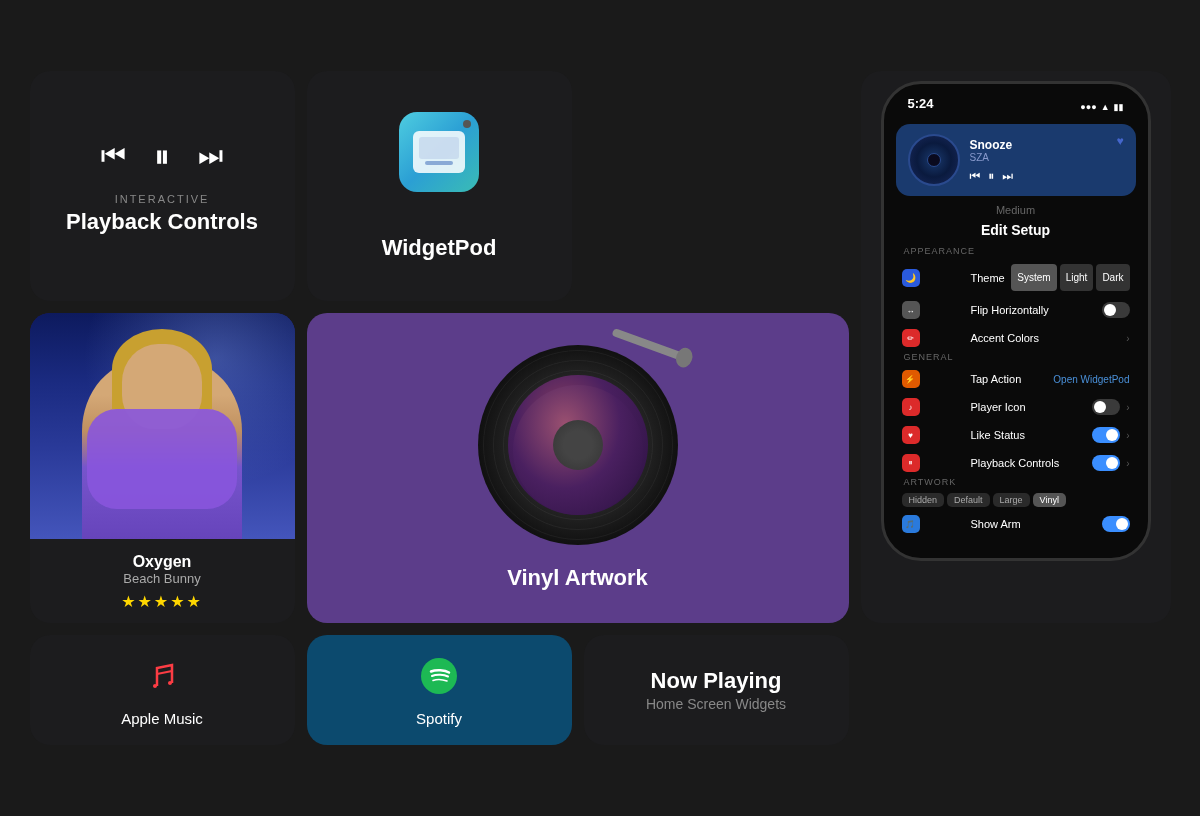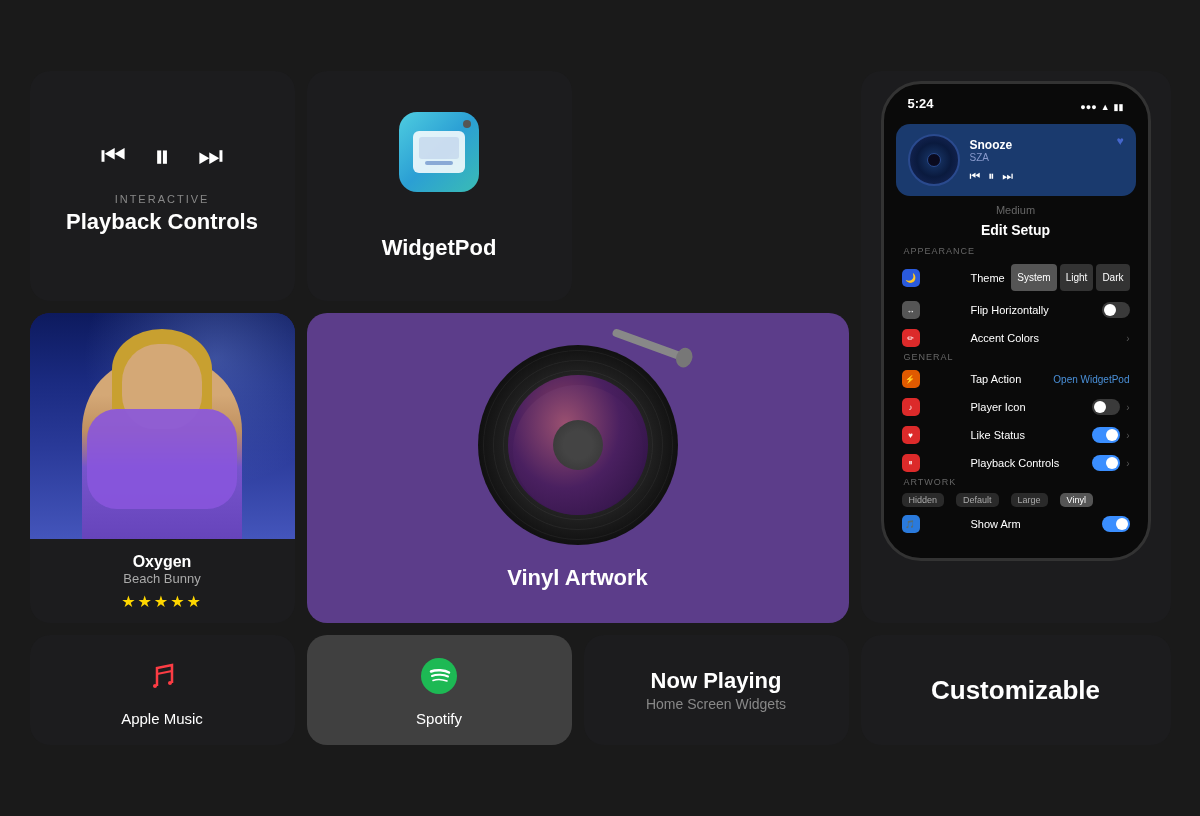--- a/index.html
+++ b/index.html
@@ -242,21 +242,21 @@
       justify-content: center;
       gap: 8px;
     }
     .apple-music-label {
       color: white;
       font-size: 15px;
       font-weight: 500;
     }
 
     .spotify-card {
-      background: #404040;
+      background: #0c4a6e;
       display: flex;
       flex-direction: column;
       align-items: center;
       justify-content: center;
       gap: 8px;
     }
     .spotify-label {
       color: white;
       font-size: 15px;
       font-weight: 500;
@@ -454,21 +454,21 @@
     }
     .theme-btn-active {
       background: #555;
     }
     .chevron {
       color: #555;
       font-size: 10px;
     }
     .artwork-buttons {
       display: flex;
-      gap: 12px;
+      gap: 3px;
       padding: 3px 10px;
     }
     .artwork-btn {
       padding: 2px 7px;
       border-radius: 5px;
       font-size: 9px;
       color: #aaa;
       background: #2a2a2a;
     }
     .artwork-btn-active {
@@ -697,17 +697,14 @@
       </svg>
     </div>
     <span class="spotify-label">Spotify</span>
   </div>
 
   <div class="card now-playing-card" style="grid-row: 3; grid-column: 3;">
     <div class="now-playing-title">Now Playing</div>
     <div class="now-playing-sub">Home Screen Widgets</div>
   </div>
 
-  <div class="card customizable-card" style="grid-row: 3; grid-column: 4;">
-    <div class="customizable-label">Customizable</div>
-  </div>
 
 </div>
 
 </body></html>

